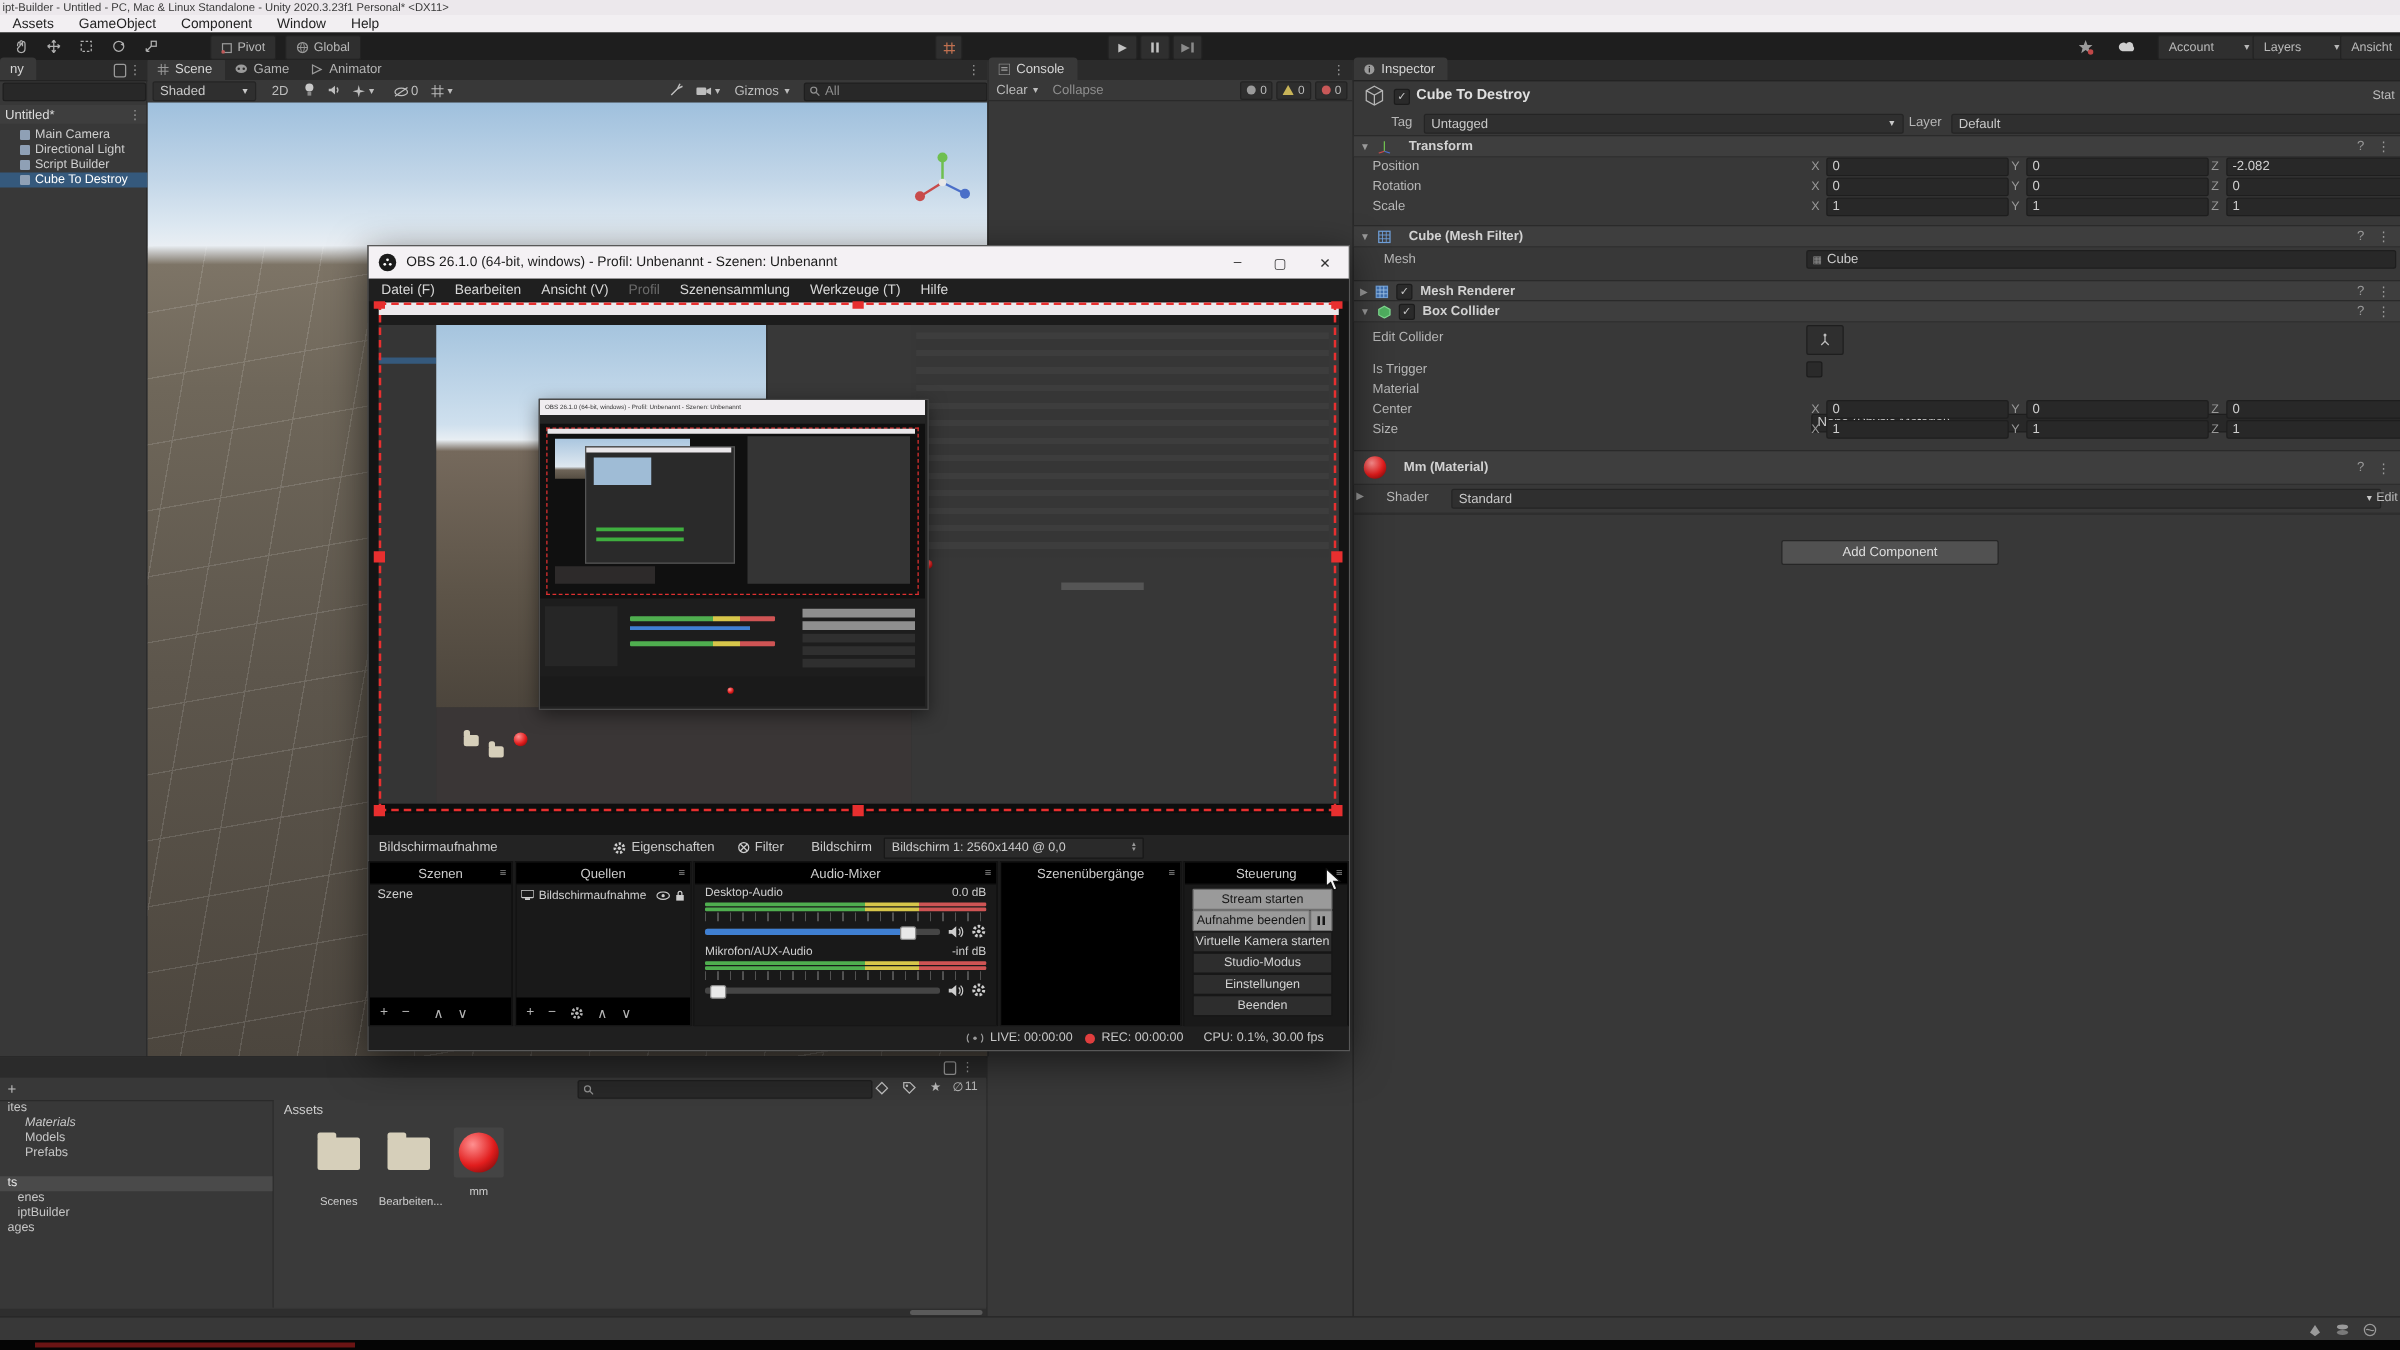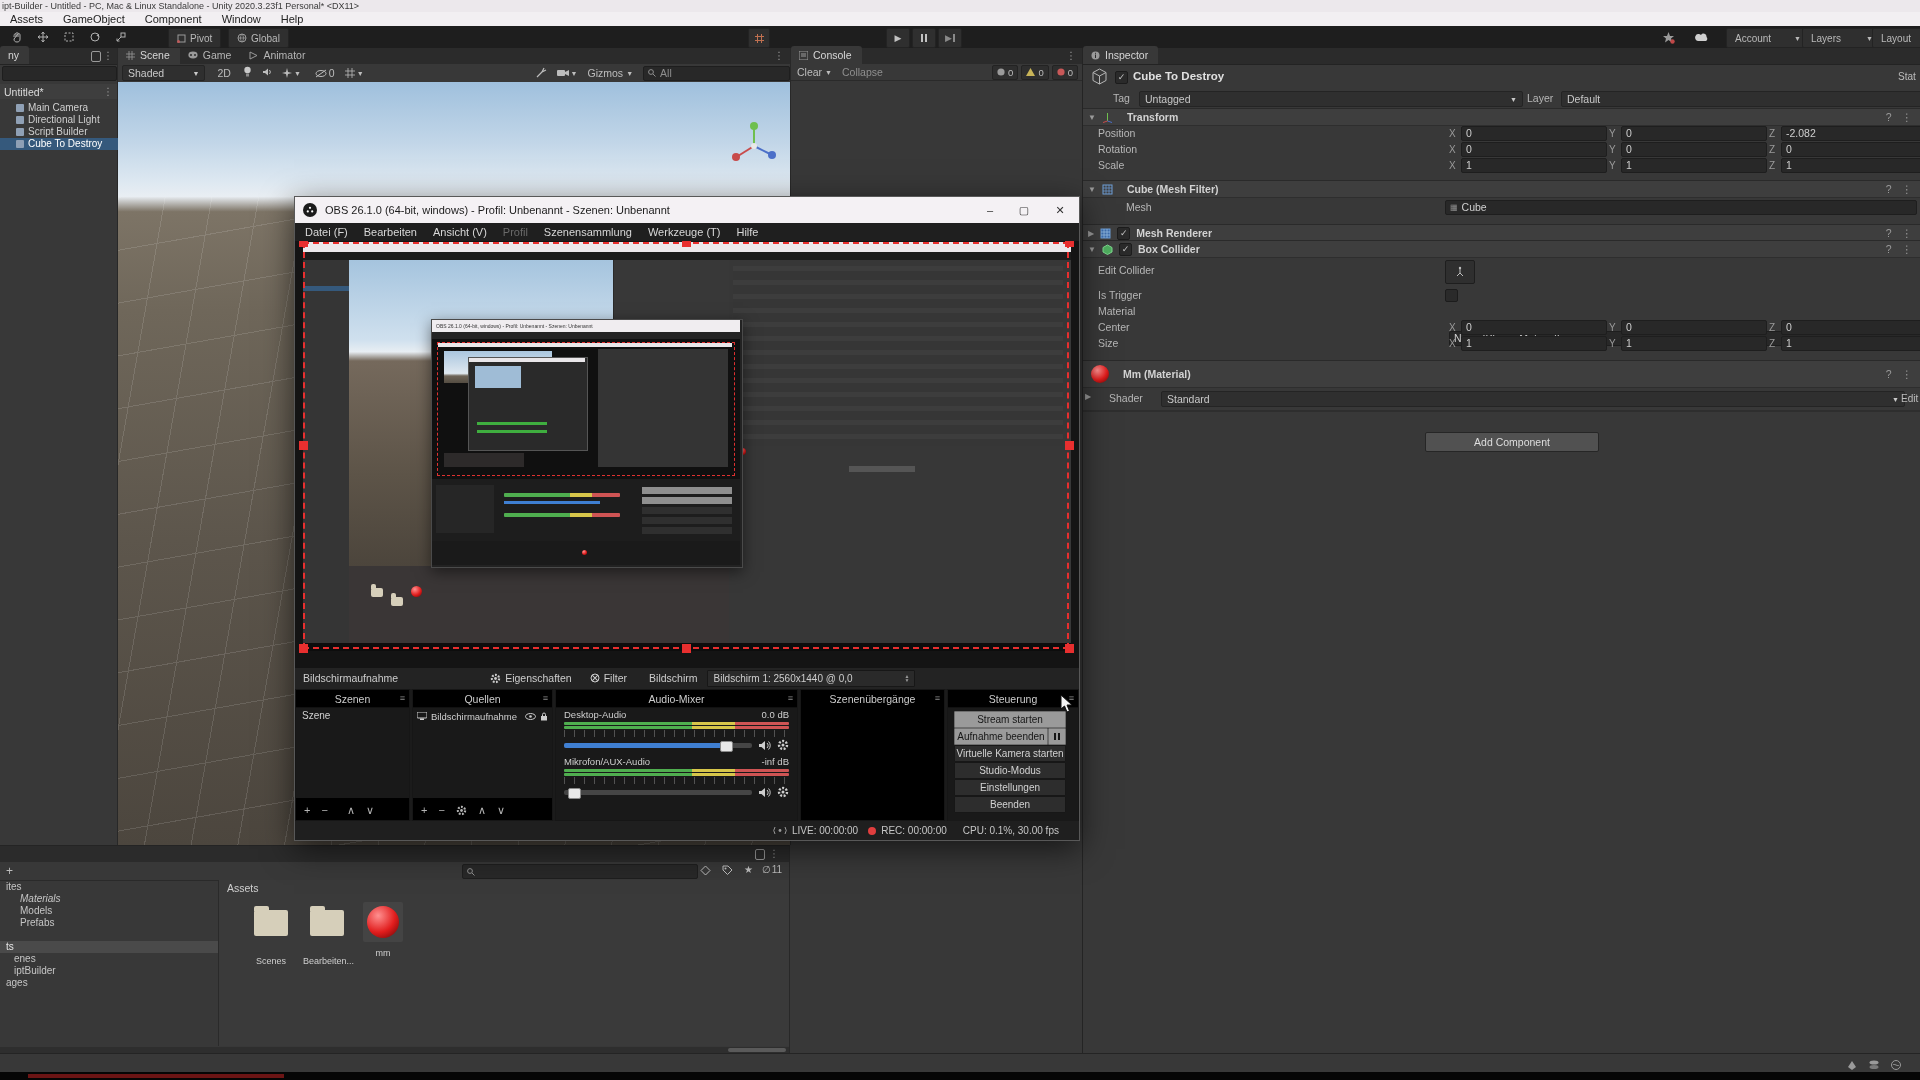--- a/index.html
+++ b/index.html
@@ -146,21 +146,21 @@
       </div>
     <div class="abs toolbtn dark" style="left:1726px;top:2px;width:66px;justify-content:space-between;">
       <span>Account</span>
         <span style="font-size:7px;">▼</span>
     </div>
     <div class="abs toolbtn dark" style="left:1802px;top:2px;width:62px;justify-content:space-between;">
       <span>Layers</span>
         <span style="font-size:7px;">▼</span>
     </div>
     <div class="abs toolbtn dark clip" style="left:1872px;top:2px;width:56px;justify-content:space-between;">
-      <span>Layout</span>
+      <span>Ansicht</span>
     </div>
   </div>
 
   <div class="abs panel" style="left:0;top:48px;width:118px;height:797px;border-right:1px solid #282828;box-sizing:border-box;">
     <div class="abs tabstrip" style="left:0;top:0;width:117px;height:16px;">
       <div class="tab active clip" style="max-width:60px;">
           <span>ny</span>
         </div>
       <span class="abs" style="right:16px;top:3px;width:8px;height:9px;border:1px solid #9a9a9a;border-radius:2px;"></span>
       <span class="abs dots3" style="right:4px;top:2px;">⋮</span>
@@ -405,21 +405,21 @@
           <rect x="1" y="1" width="9" height="9" fill="none" stroke="#6f9fd8"></rect>
           <path d="M1 4 H10 M1 7 H10 M4 1 V10 M7 1 V10" stroke="#6f9fd8" stroke-width=".7"></path>
         </svg>
       <span style="margin-left:8px;">Cube (Mesh Filter)</span>
       <span style="margin-left:auto;margin-right:8px;display:flex;gap:10px;font-weight:normal;color:#9a9a9a;">
           <span>?</span>
           <span>⋮</span>
         </span>
     </div>
     <div class="abs" style="left:0;top:152px;width:837px;height:16px;">
-      <span class="abs seclabel" style="left:23px;padding-left:20px;">Mesh</span>
+      <span class="abs seclabel" style="left:4px;padding-left:20px;">Mesh</span>
       <div class="abs field" style="left:362px;top:0;width:462px;display:flex;gap:4px;align-items:center;">
         <span style="color:#8f8f8f;font-size:8px;">▦</span>
         <span>Cube</span>
       </div>
     </div>
 
     <div class="abs sechdr" style="left:0;top:176px;width:837px;height:16px;">
       <span style="margin-left:5px;font-size:8px;color:#9a9a9a;font-weight:normal;">▶</span>
       <svg width="11" height="11" viewBox="0 0 11 11">
           <rect x="1" y="1" width="9" height="9" fill="#3f6fae" stroke="#6f9fd8"></rect>

